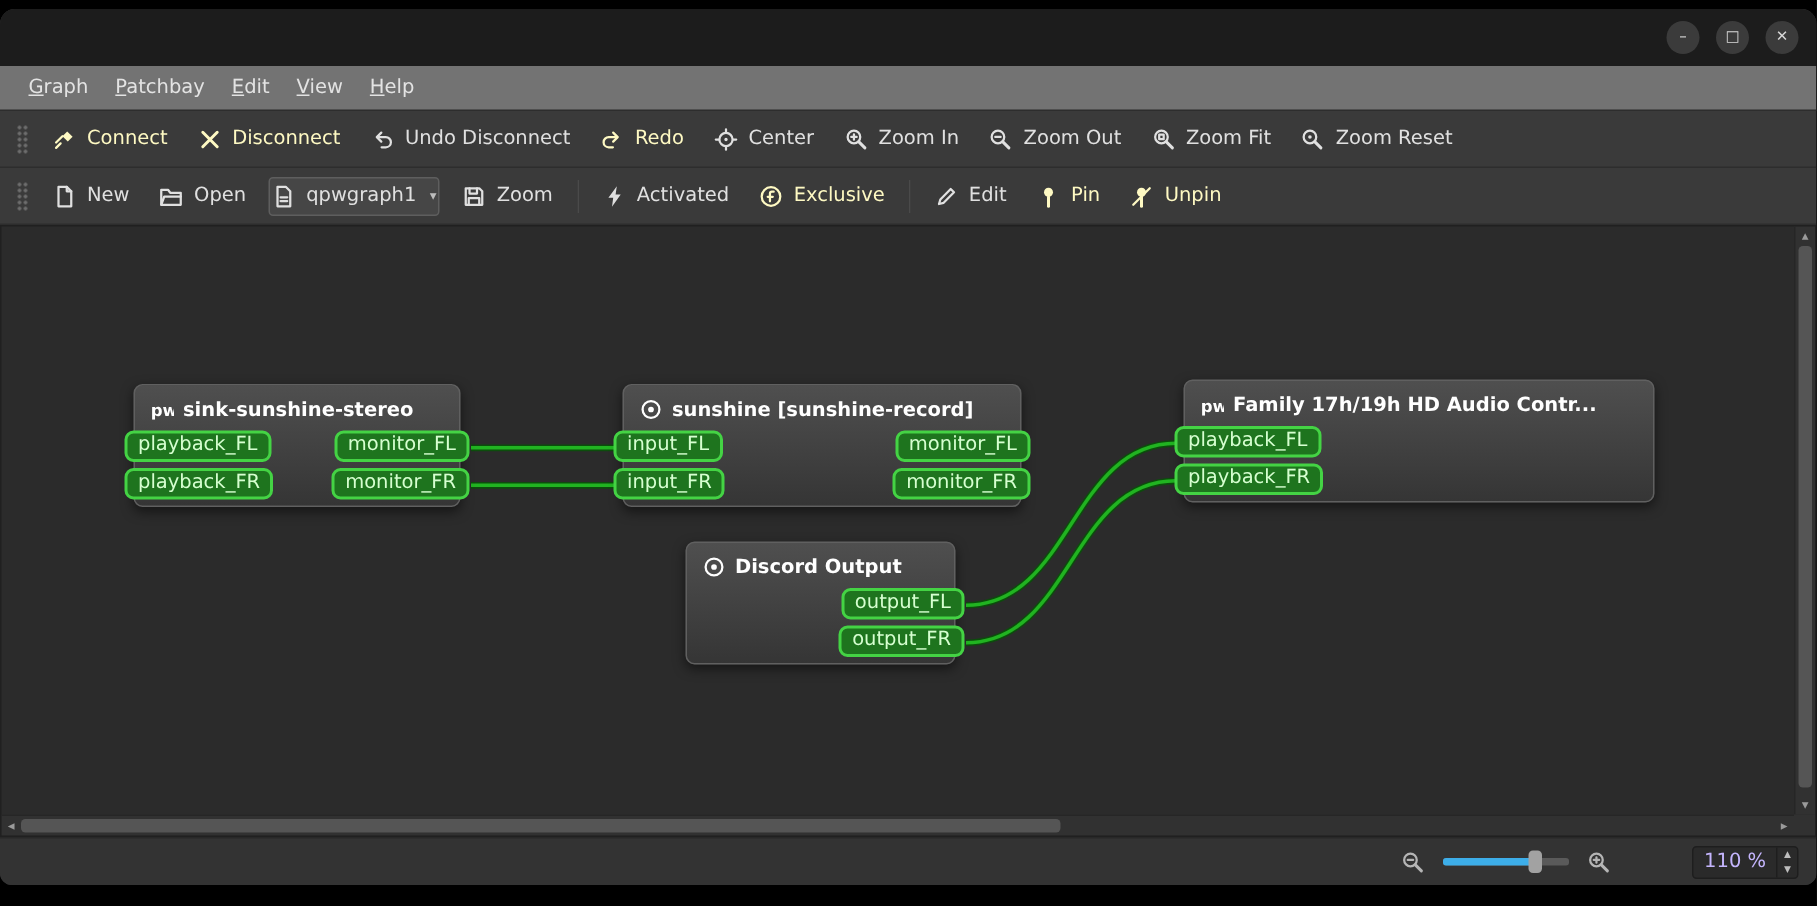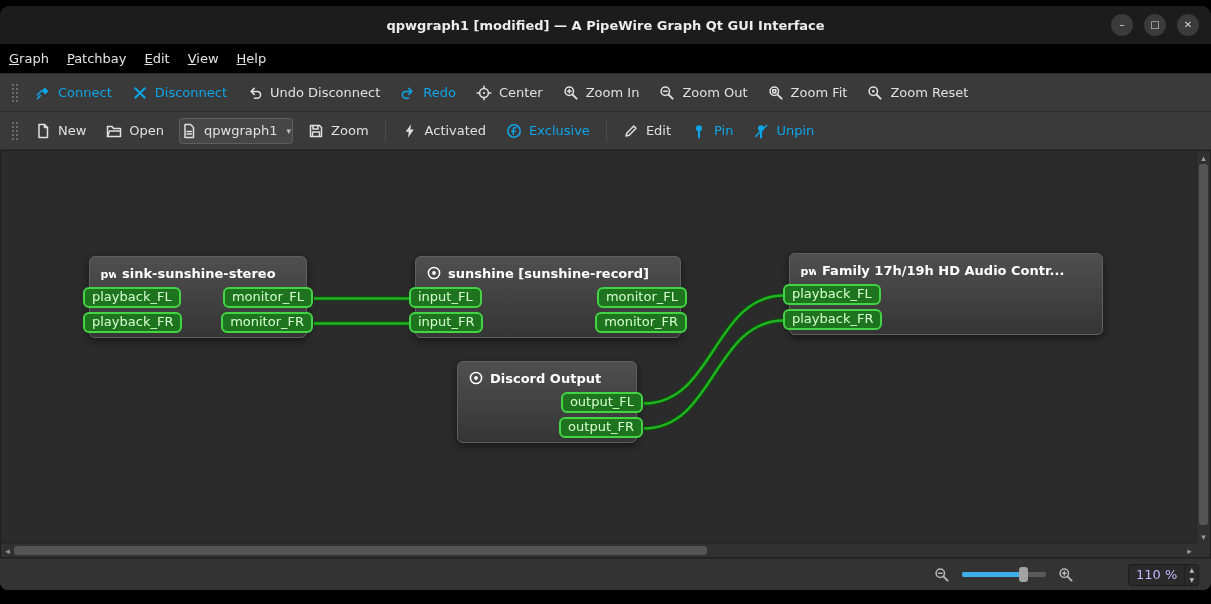--- a/index.html
+++ b/index.html
@@ -10,32 +10,32 @@
     border-radius:10px 10px 8px 8px;overflow:hidden;display:flex;flex-direction:column}
 
   
   .titlebar{height:38px;background:#1c1c1c;display:flex;align-items:center;position:relative;flex:none}
   .title{flex:1;text-align:center;color:#ececec;font-weight:bold}
   .win-controls{position:absolute;right:12px;top:8px;display:flex;gap:11px}
   .win-btn{width:22px;height:22px;border-radius:50%;background:#3b3b3b;color:#d8d8d8;
     display:flex;align-items:center;justify-content:center;font-size:10px;line-height:1}
 
   
-  .menubar{height:30px;background:#000000;display:flex;align-items:center;
+  .menubar{height:30px;background:#737373;display:flex;align-items:center;padding-left:10px;
     border-bottom:1px solid #2d2d2d;flex:none}
   .menu-item{color:#e3e3e3;padding:5px 9px;border-radius:2px}
   .menu-item u{text-decoration:underline}
 
   
   .toolbar{height:38px;background:#3a3a3a;display:flex;align-items:center;gap:2px;padding:0 6px;
     border-bottom:1px solid #2d2d2d;flex:none}
   .grip{width:8px;height:20px;margin:0 5px;
     background-image:radial-gradient(circle,#6d6d6d 1px,transparent 1.4px);background-size:4px 4px}
   .tbtn{display:flex;align-items:center;gap:7px;color:#e0e0e0;padding:6px 9px;border-radius:3px;white-space:nowrap}
-  .tbtn.disabled{color:#0ea5e9}
+  .tbtn.disabled{color:#fef9c3}
   .icon{display:inline-flex;width:16px;height:16px;flex:none}
   .icon svg{width:16px;height:16px;display:block}
   .tsep{width:1px;height:22px;background:#2d2d2d;border-right:1px solid #4a4a4a;margin:0 5px}
   .combo{display:flex;align-items:center;gap:7px;background:#464646;border:1px solid #5e5e5e;
     border-radius:3px;padding:4px 1px;color:#e0e0e0;margin:0 4px}
   .combo .caret{font-size:9px;color:#bdbdbd;margin-left:2px}
 
   
   .viewport{flex:1;position:relative;background:#2b2b2b;border:1px solid #202020;overflow:hidden}
   .wires{position:absolute;left:0;top:0;z-index:1;pointer-events:none}
@@ -74,21 +74,20 @@
   .spin-arrows{display:flex;flex-direction:column;border-left:1px solid #1e1e1e;height:100%;justify-content:center}
   .spin-arrow{font-size:6px;color:#bdbdbd;padding:1px 4px;line-height:1.2}
 </style>
 </head>
 <body>
 
 <div class="stage">
   <div class="window">
 
     <div class="titlebar">
-      <div class="title">qpwgraph1 [modified] — A PipeWire Graph Qt GUI Interface</div>
       <div class="win-controls">
           <div class="win-btn">–</div>
           <div class="win-btn">□</div>
           <div class="win-btn">✕</div>
         </div>
     </div>
 
     <div class="menubar">
         <div class="menu-item"><u>G</u>raph</div>
         <div class="menu-item"><u>P</u>atchbay</div>

